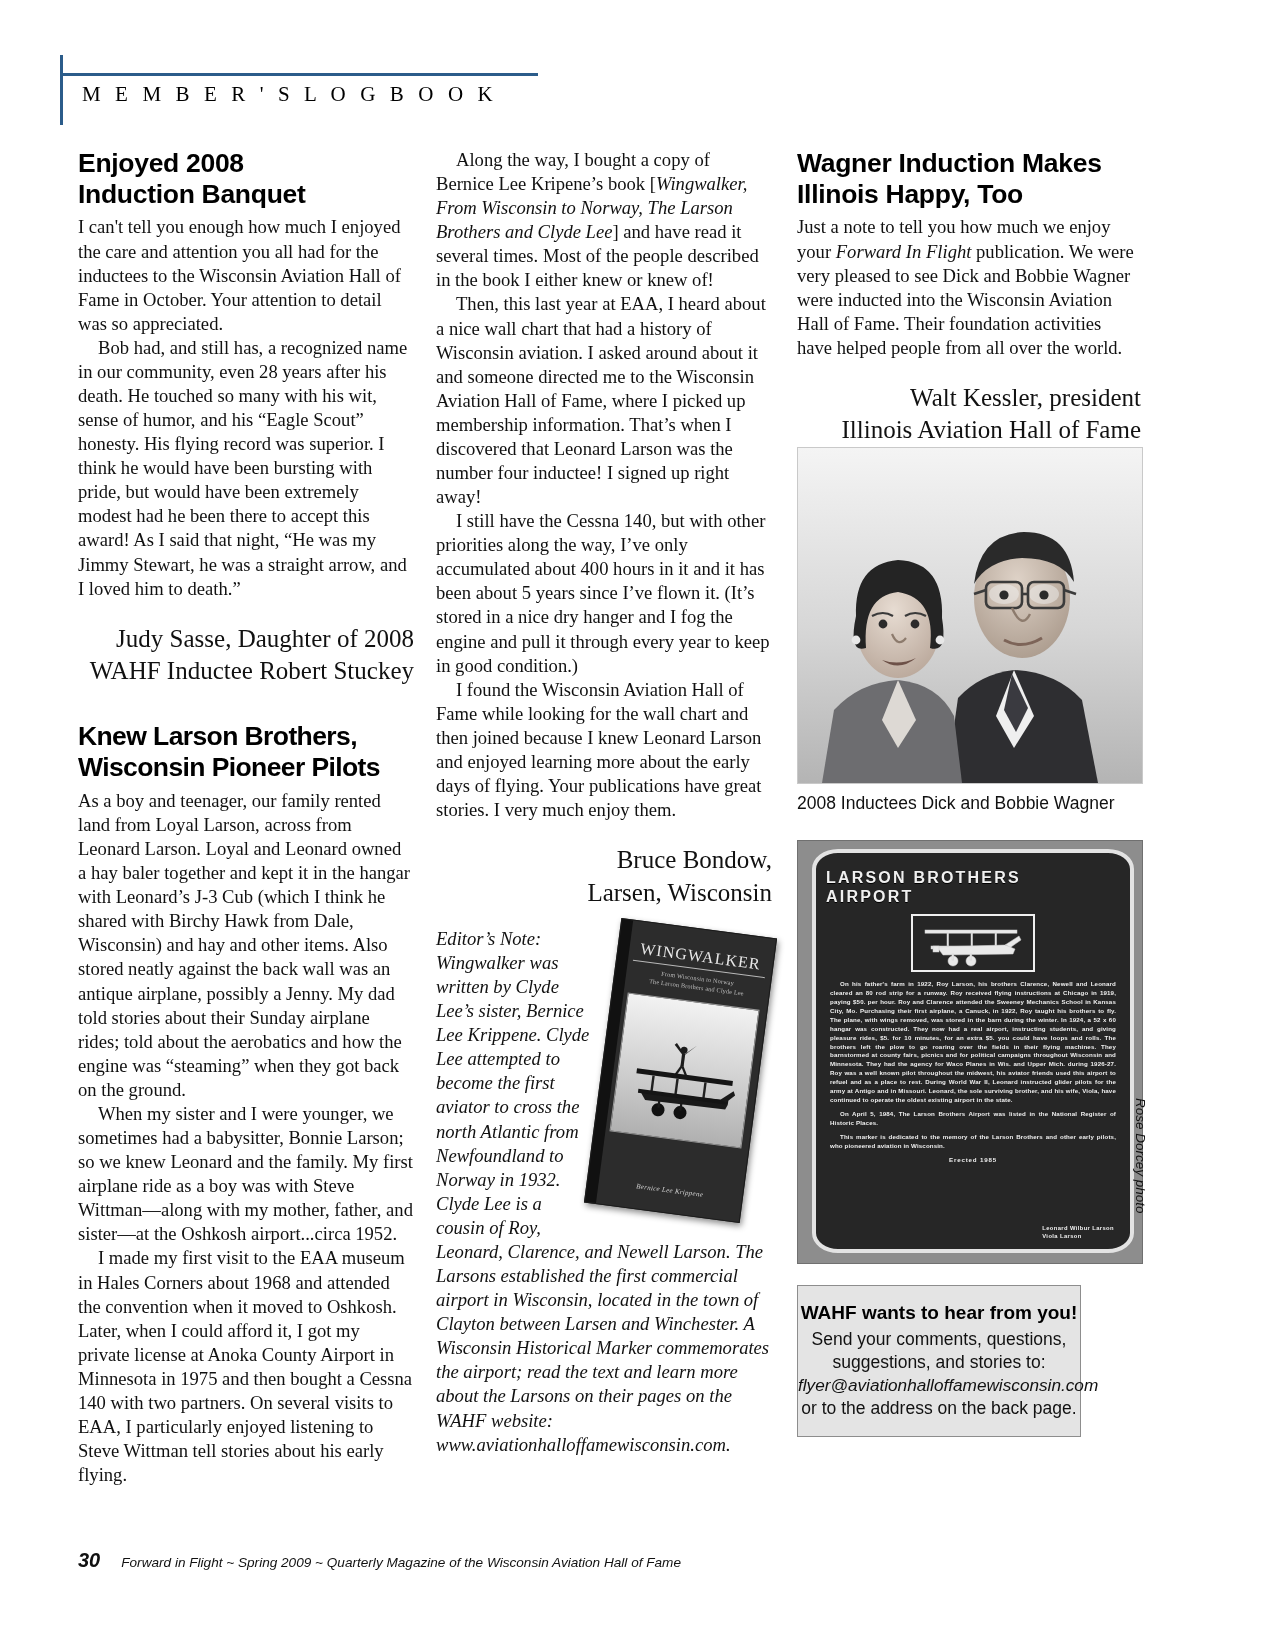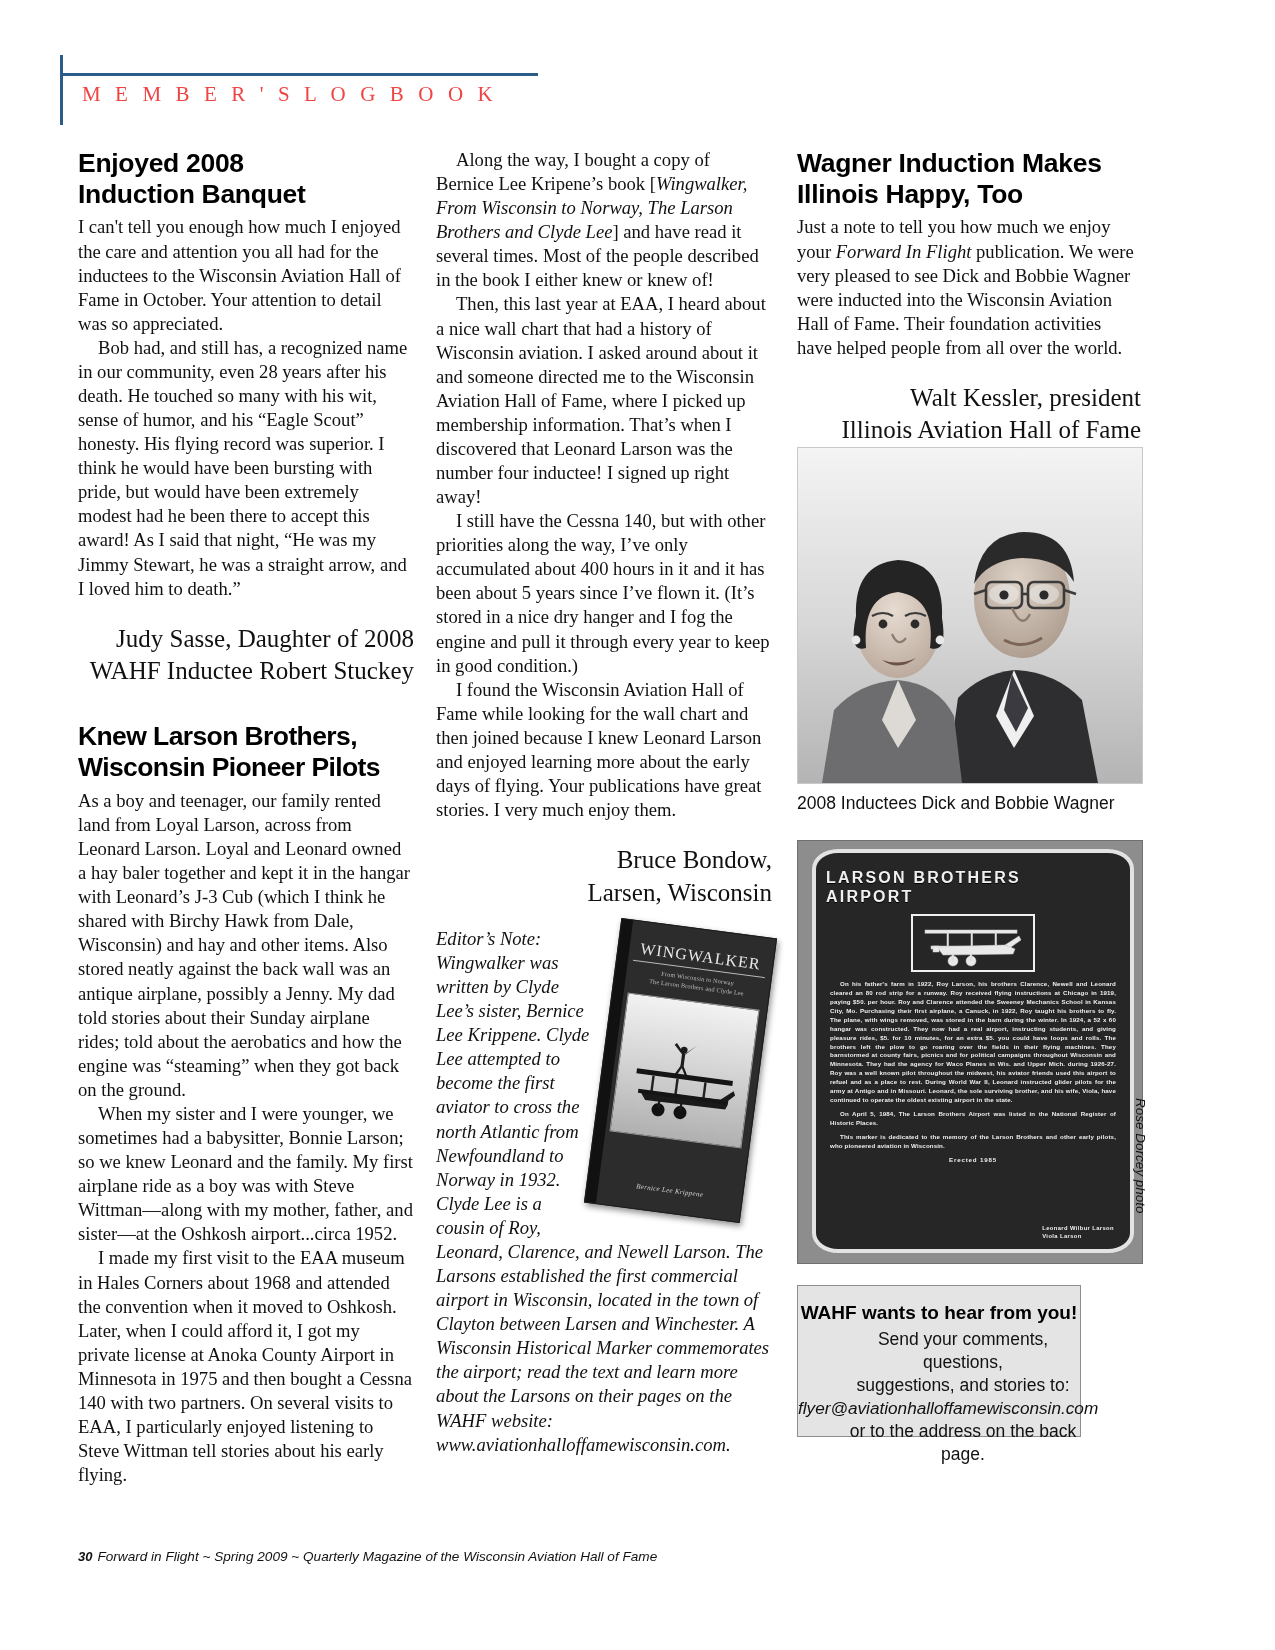--- a/index.html
+++ b/index.html
@@ -41,21 +41,21 @@
     height: 70px;
     background: #2b5c8a;
   }
   .masthead .title {
     position: absolute;
     left: 22px;
     top: 27px;
     font-family: "Liberation Serif", serif;
     font-size: 21px;
     letter-spacing: 4.6px;
-    color: #ef4444;
+    color: #000000;
     white-space: nowrap;
   }
 
   
   .col {
     position: absolute;
     top: 148px;
   }
   .col1 { left: 78px;  width: 336px; }
   .col2 { left: 436px; width: 336px; }
@@ -291,21 +291,20 @@
   .wahf-box .w-title {
     font-weight: bold;
     font-size: 19px;
     margin-bottom: 4px;
     color: #000;
   }
   .wahf-box .w-line {
     font-size: 17.5px;
     line-height: 1.32;
     color: #111;
-    padding-left: 48px;
   }
   .wahf-box .w-email {
     font-style: italic;
     font-size: 17.2px;
     line-height: 1.32;
     color: #111;
   }
 
   
   .footer {
@@ -313,23 +312,23 @@
     left: 78px;
     top: 1549px;
     width: 1070px;
     font-family: "Liberation Sans", sans-serif;
     font-style: italic;
     font-size: 13.6px;
     color: #111;
   }
   .footer .pgnum {
     font-weight: bold;
-    font-size: 13px;
+    font-size: 20px;
     font-style: italic;
-    margin-right: 5px;
+    margin-right: 21px;
   }
 </style>
 </head>
 <body>
 
 <div class="page">
 
   <div class="masthead">
     <div class="vbar"></div>
     <div class="rule"></div>

